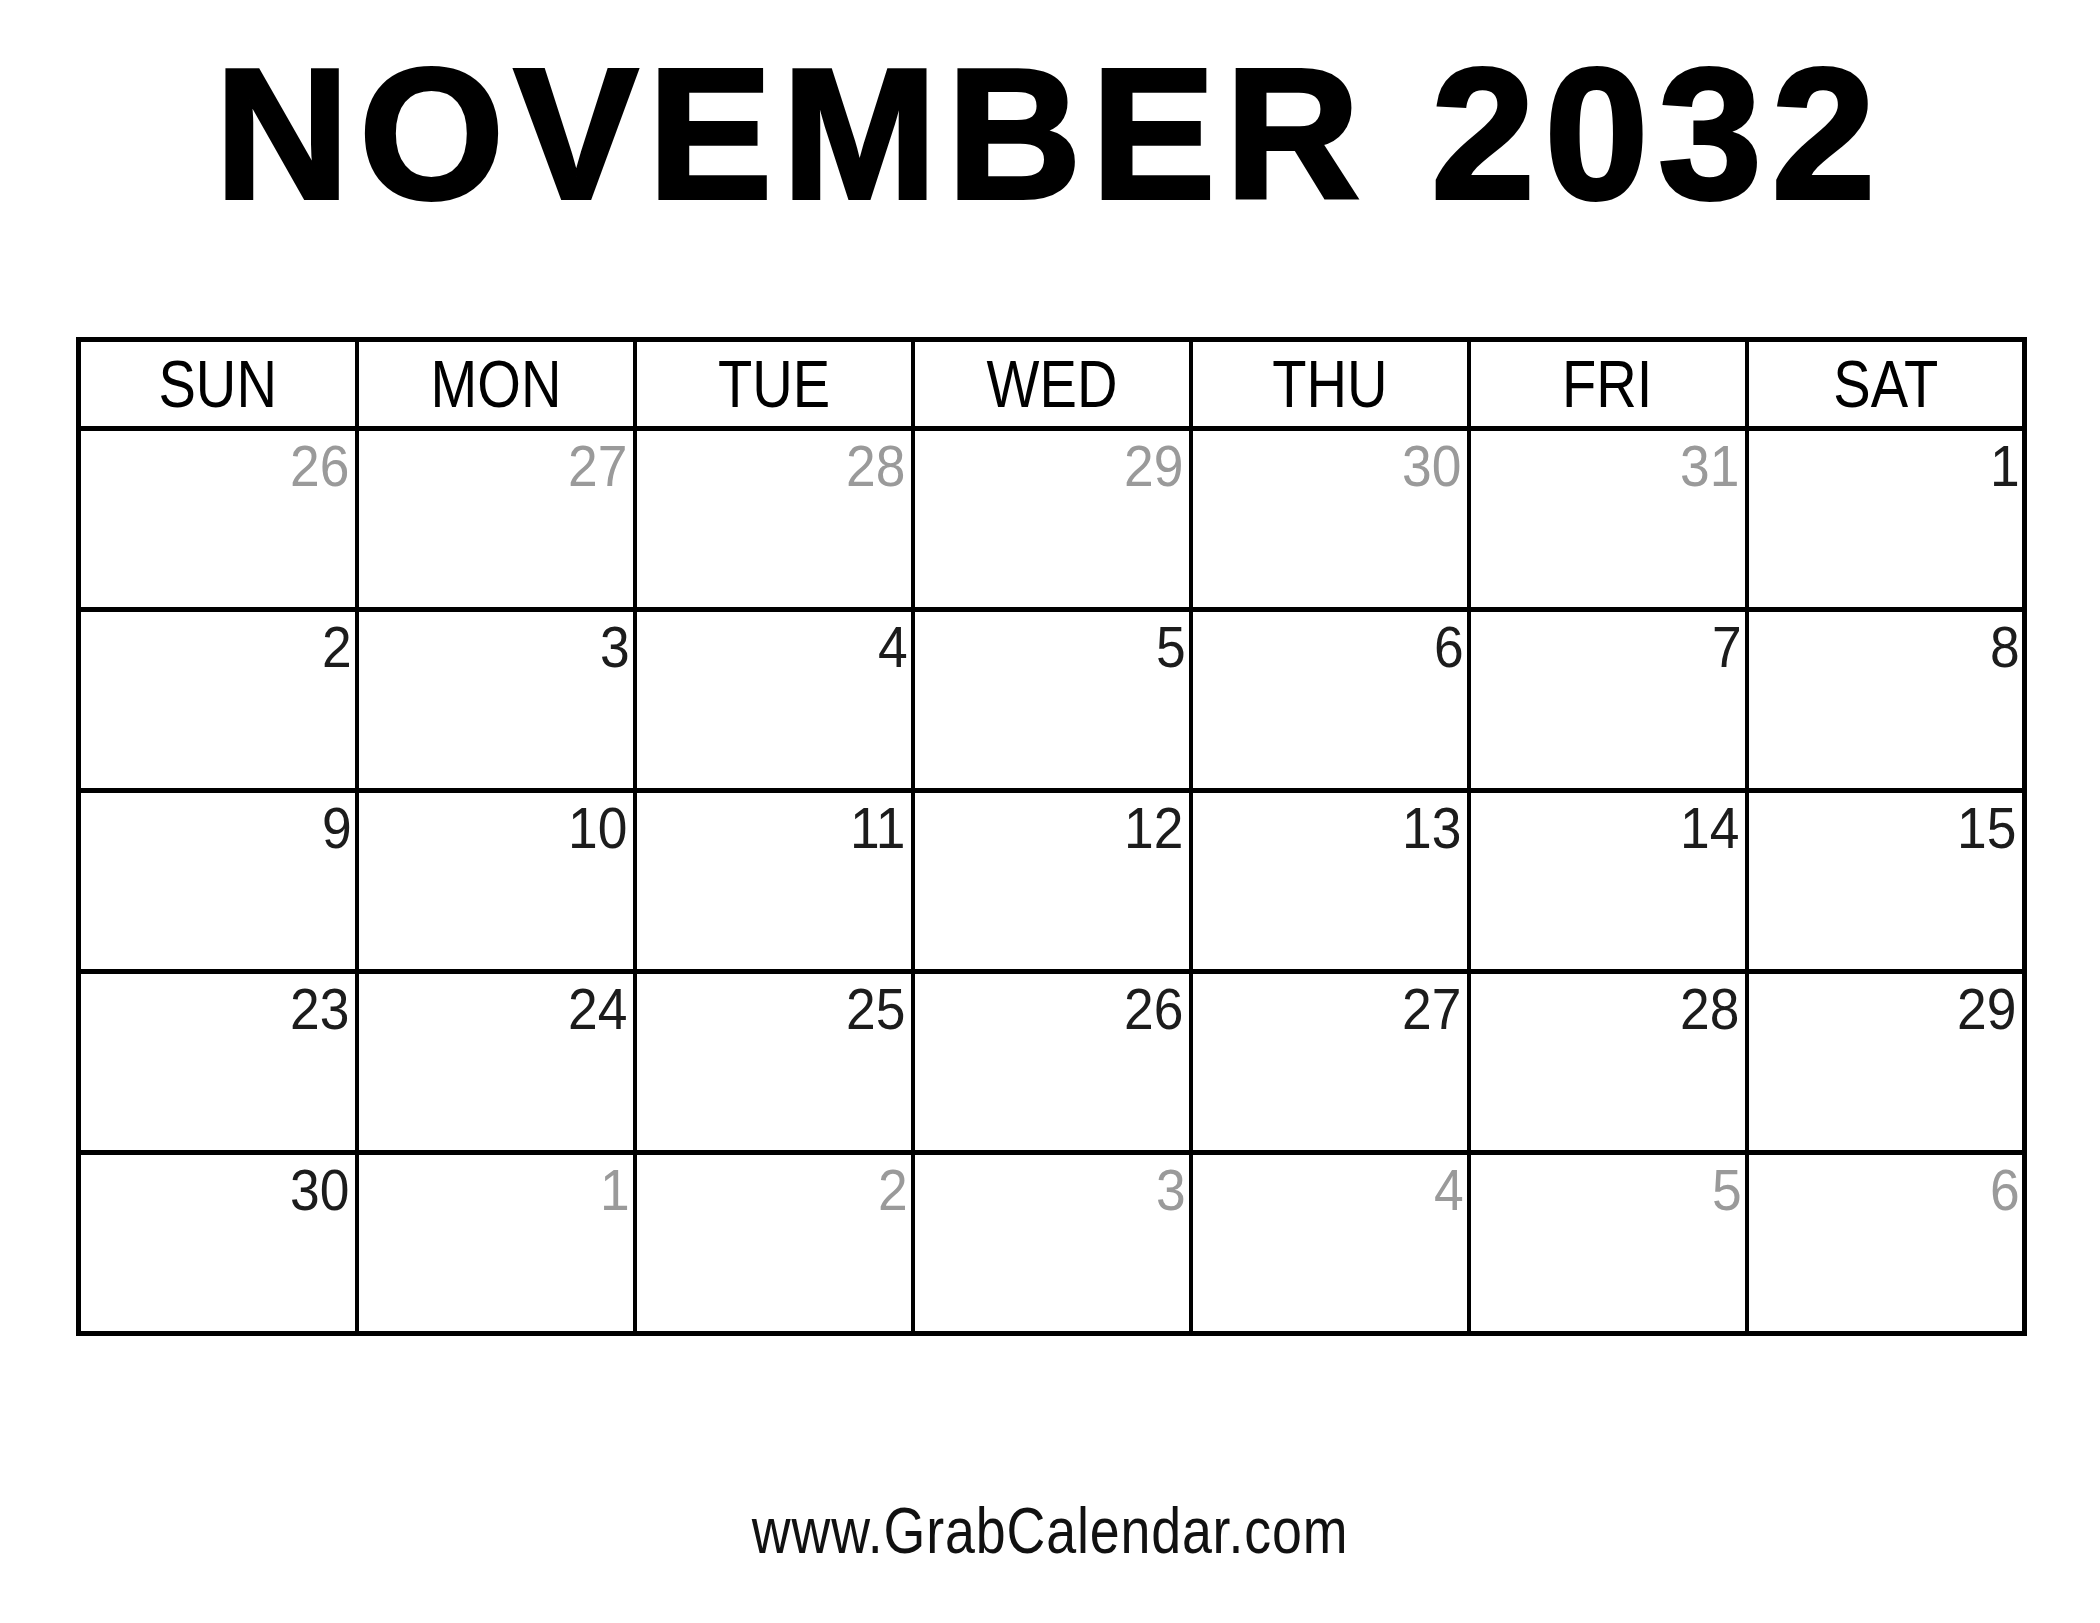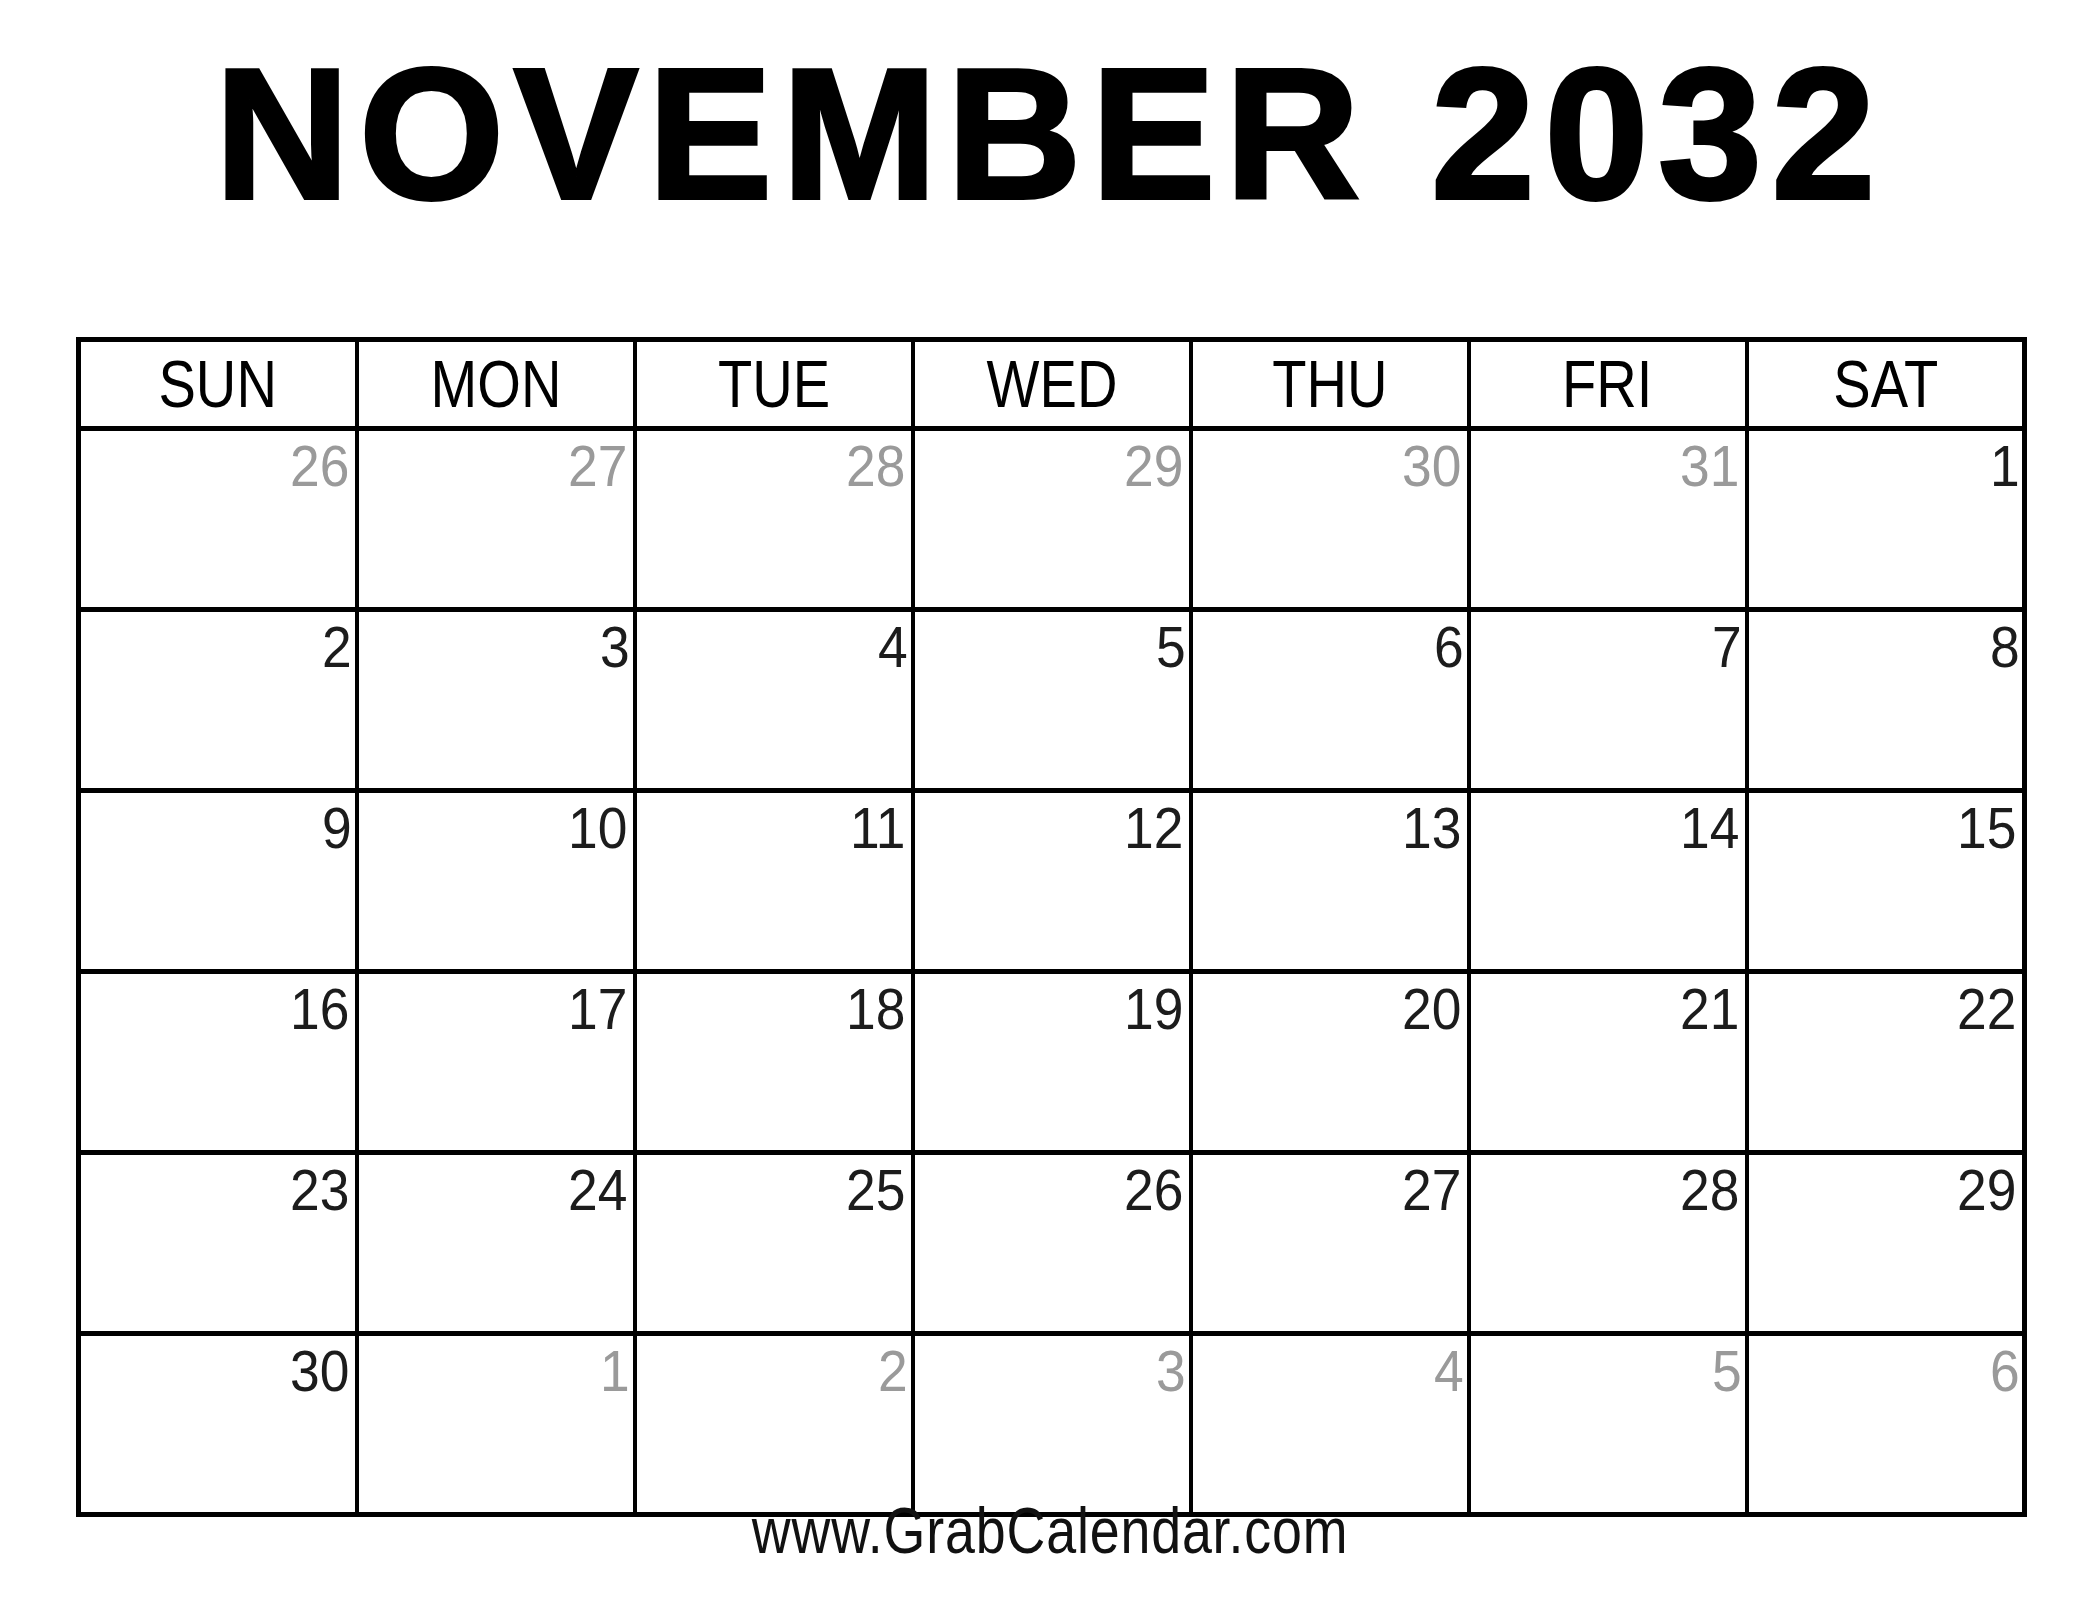--- a/index.html
+++ b/index.html
@@ -139,29 +139,20 @@
       <tr>
         <td><span class="day-num">9</span></td>
         <td><span class="day-num">10</span></td>
         <td><span class="day-num">11</span></td>
         <td><span class="day-num">12</span></td>
         <td><span class="day-num">13</span></td>
         <td><span class="day-num">14</span></td>
         <td><span class="day-num">15</span></td>
       </tr>
       <tr>
-        <td><span class="day-num">16</span></td>
-        <td><span class="day-num">17</span></td>
-        <td><span class="day-num">18</span></td>
-        <td><span class="day-num">19</span></td>
-        <td><span class="day-num">20</span></td>
-        <td><span class="day-num">21</span></td>
-        <td><span class="day-num">22</span></td>
-      </tr>
-      <tr>
         <td><span class="day-num">23</span></td>
         <td><span class="day-num">24</span></td>
         <td><span class="day-num">25</span></td>
         <td><span class="day-num">26</span></td>
         <td><span class="day-num">27</span></td>
         <td><span class="day-num">28</span></td>
         <td><span class="day-num">29</span></td>
       </tr>
       <tr>
         <td><span class="day-num">30</span></td>

